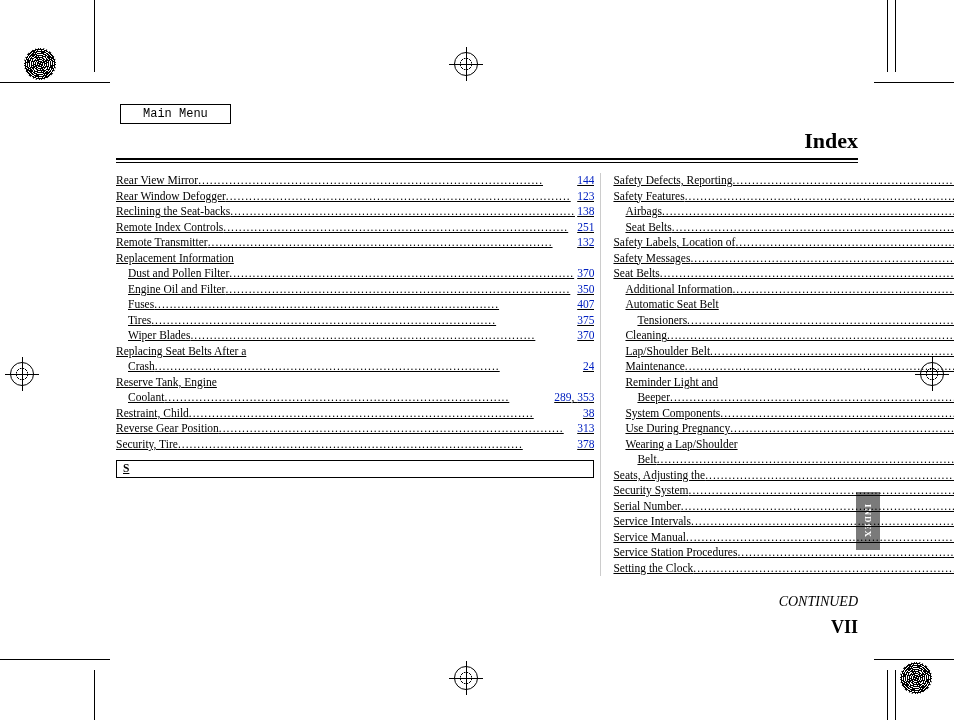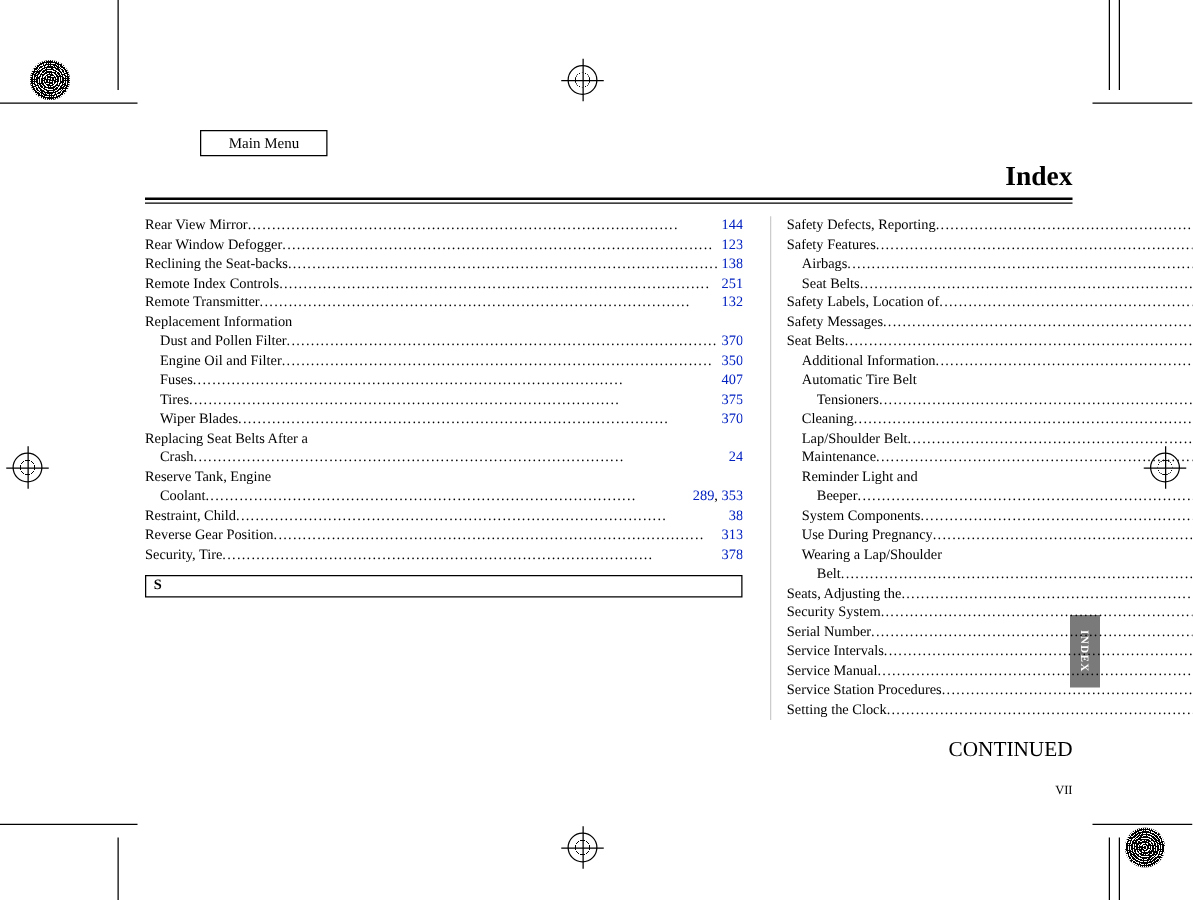--- a/index.html
+++ b/index.html
@@ -47,45 +47,45 @@
                 repeating-conic-gradient(#000 0deg 2deg, transparent 2deg 6deg);
   }
   .orn-tl { top: 48px; left: 24px; }
   .orn-br { bottom: 26px; right: 22px; }
 
   .main-menu-btn {
     position: absolute;
     top: 104px; left: 120px;
     border: 1px solid #000;
     padding: 2px 22px;
-    font-family: Liberation Serif, serif;
+    font-family: Liberation Mono, monospace;
     font-size: 12px;
     background: #fff;
     cursor: pointer;
-    margin-left: 40px;
   }
   .page {
     position: absolute;
     top: 128px; left: 116px; right: 96px;
     bottom: 90px;
   }
   .title {
     text-align: right;
     font-size: 22px;
     font-weight: bold;
     padding-bottom: 4px;
   }
   .hr-thick { border: none; border-top: 2px solid #000; margin: 0 0 2px 0; }
   .hr-thin  { border: none; border-top: 1px solid #000; margin: 0 0 10px 0; }
 
   .columns {
     display: flex;
-    gap: 16px;
+    gap: 0;
     font-size: 11.5px;
     line-height: 1.35;
+    text-decoration: underline;
   }
   .col { flex: 1; padding: 0 6px; }
   .col + .col { border-left: 1px solid #ccc; padding-left: 12px; }
   .col:first-child { padding-left: 0; }
 
   .entry {
     display: flex;
     align-items: baseline;
     white-space: nowrap;
     overflow: hidden;
@@ -125,27 +125,28 @@
     font-weight: bold;
     display: flex;
     align-items: center;
     justify-content: center;
     writing-mode: vertical-rl;
     letter-spacing: 1px;
   }
   .continued {
     position: absolute;
     right: 0; bottom: 20px;
-    font-size: 17px;
+    font-style: italic;
+    font-size: 14px;
   }
   .page-num {
     position: absolute;
     right: 0; bottom: -8px;
-    font-weight: normal;
-    font-size: 10px;
+    font-weight: bold;
+    font-size: 18px;
   }
 </style>
 </head>
 <body>
 
 <div class="crop-mark crop-tl-h"></div>
 <div class="crop-mark crop-tl-v"></div>
 <div class="crop-mark crop-tr-h"></div>
 <div class="crop-mark crop-tr-v1"></div>
 <div class="crop-mark crop-tr-v2"></div>
@@ -288,21 +289,21 @@
         </div>
         <div class="entry">
           <span class="label">Seat Belts</span>
           <span class="dots"></span>
         </div>
         <div class="entry indent1">
           <span class="label">Additional Information</span>
           <span class="dots"></span>
         </div>
         <div class="entry indent1 noref">
-          <span class="label">Automatic Tire Belt</span>
+          <span class="label">Automatic Seat Belt</span>
           <span class="dots"></span>
         </div>
         <div class="entry indent2">
           <span class="label">Tensioners</span>
           <span class="dots"></span>
         </div>
         <div class="entry indent1">
           <span class="label">Cleaning</span>
           <span class="dots"></span>
         </div>

